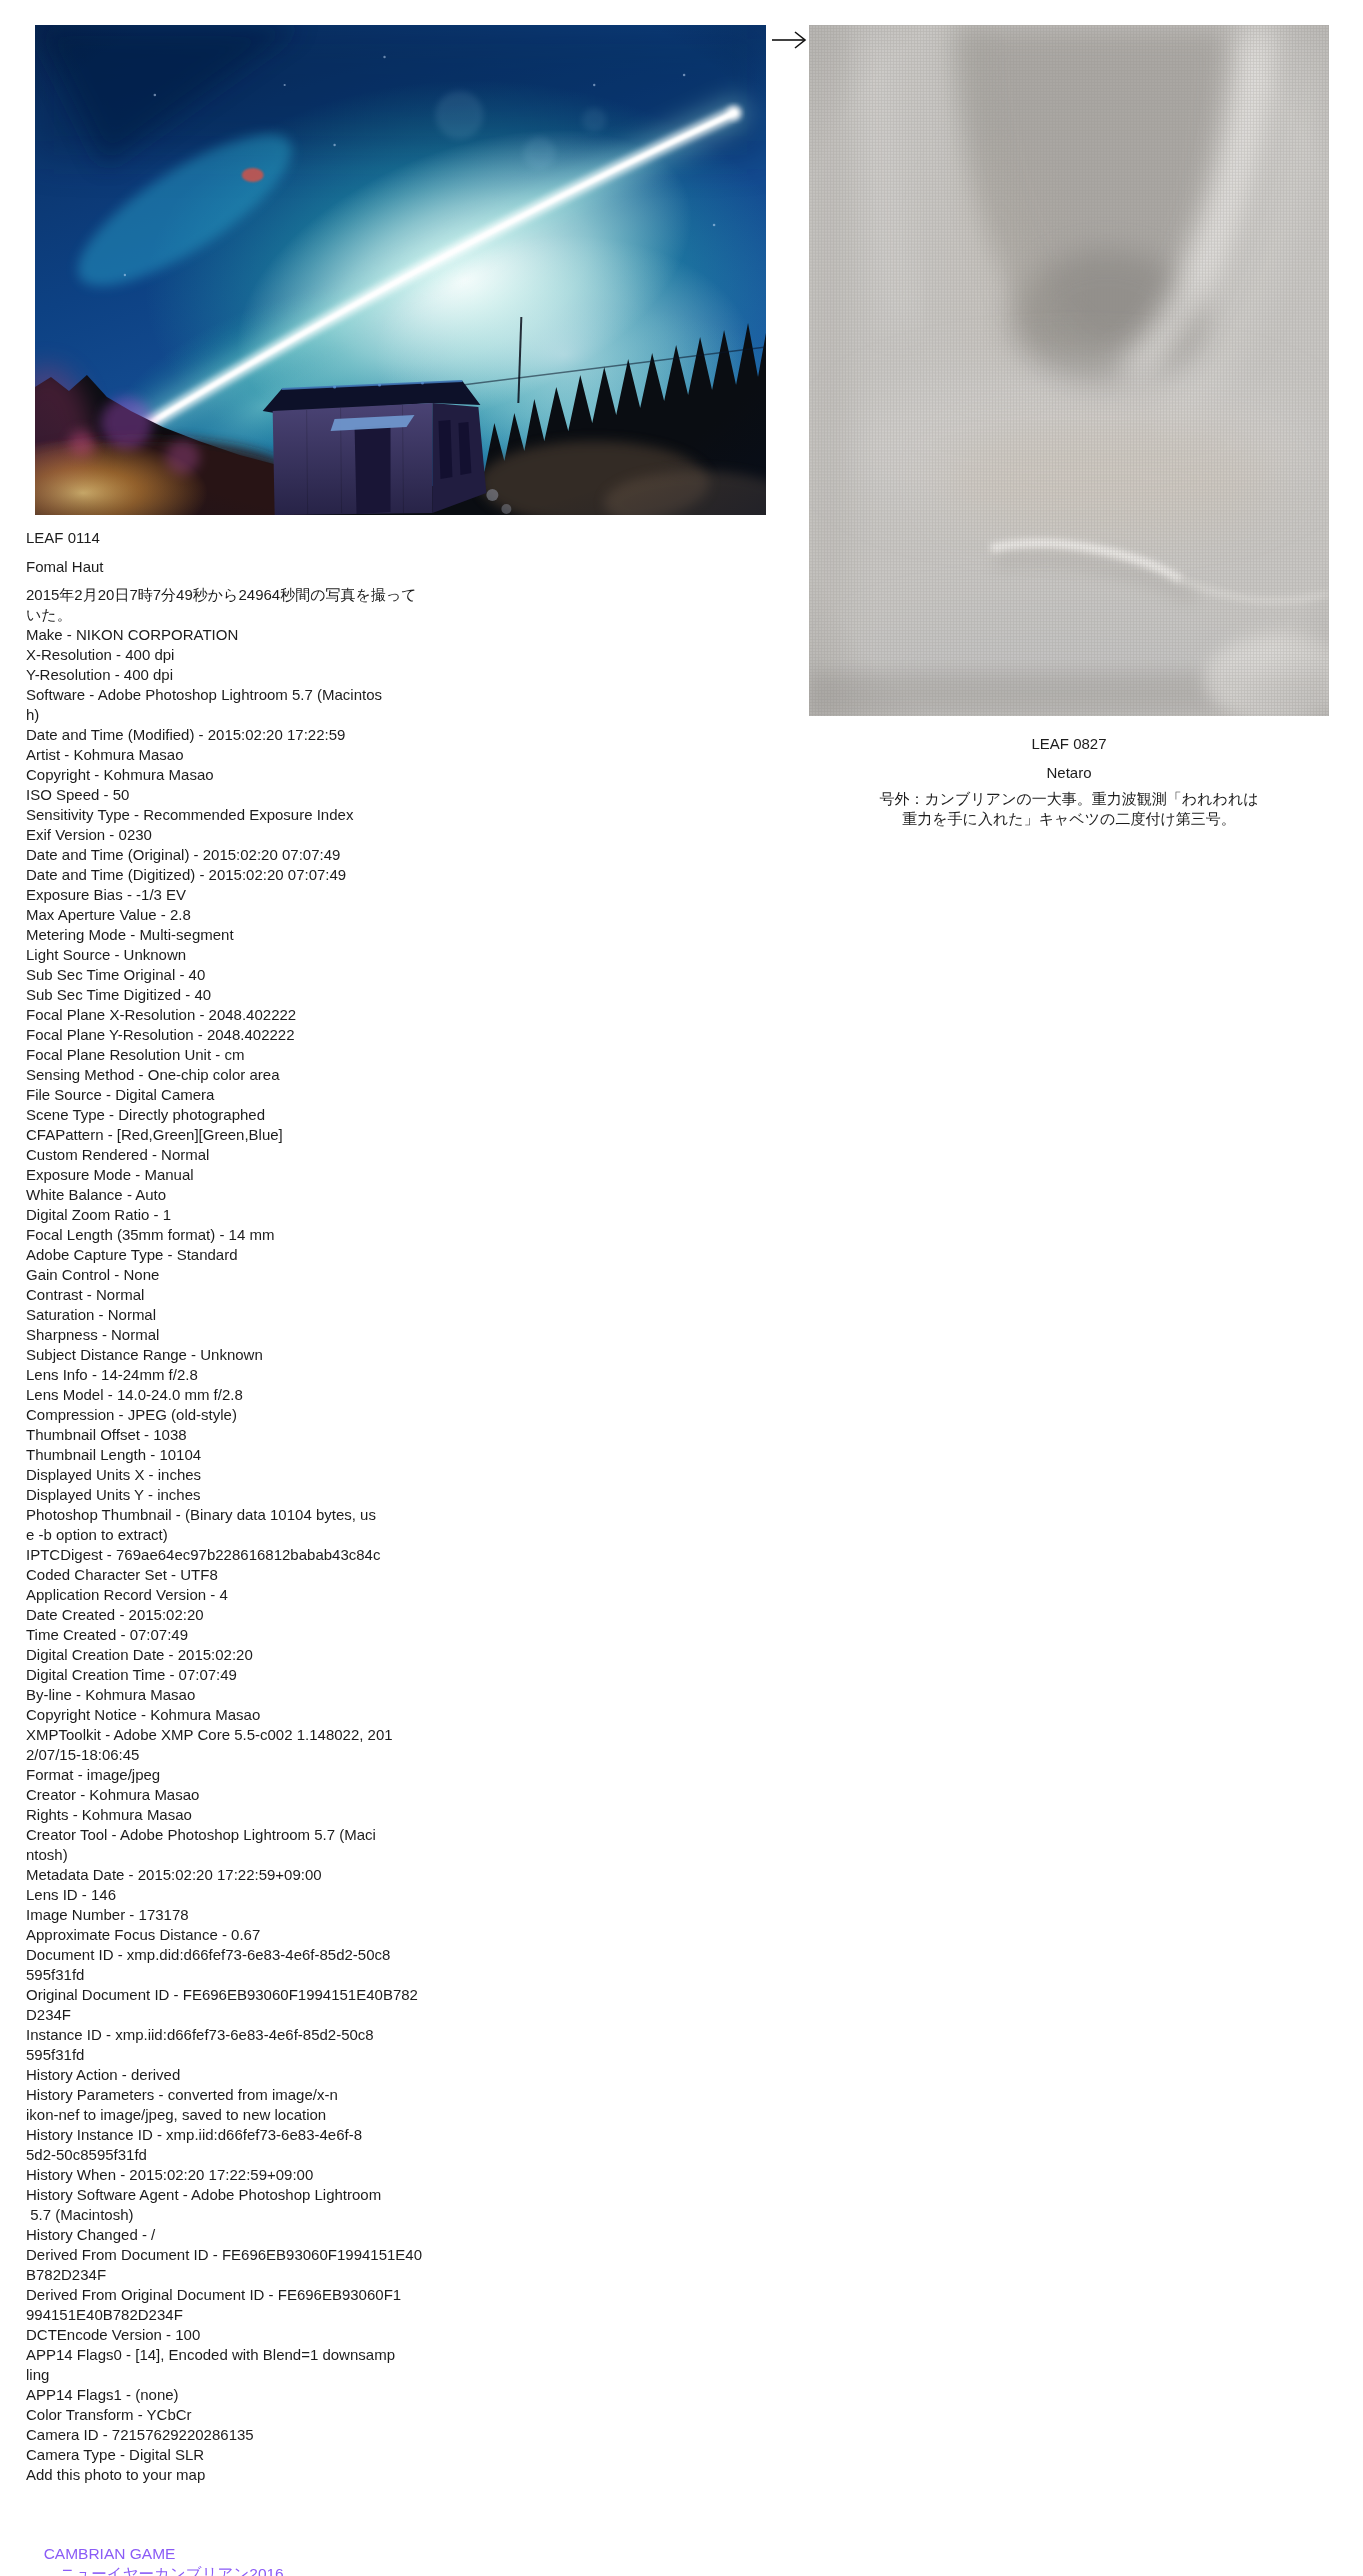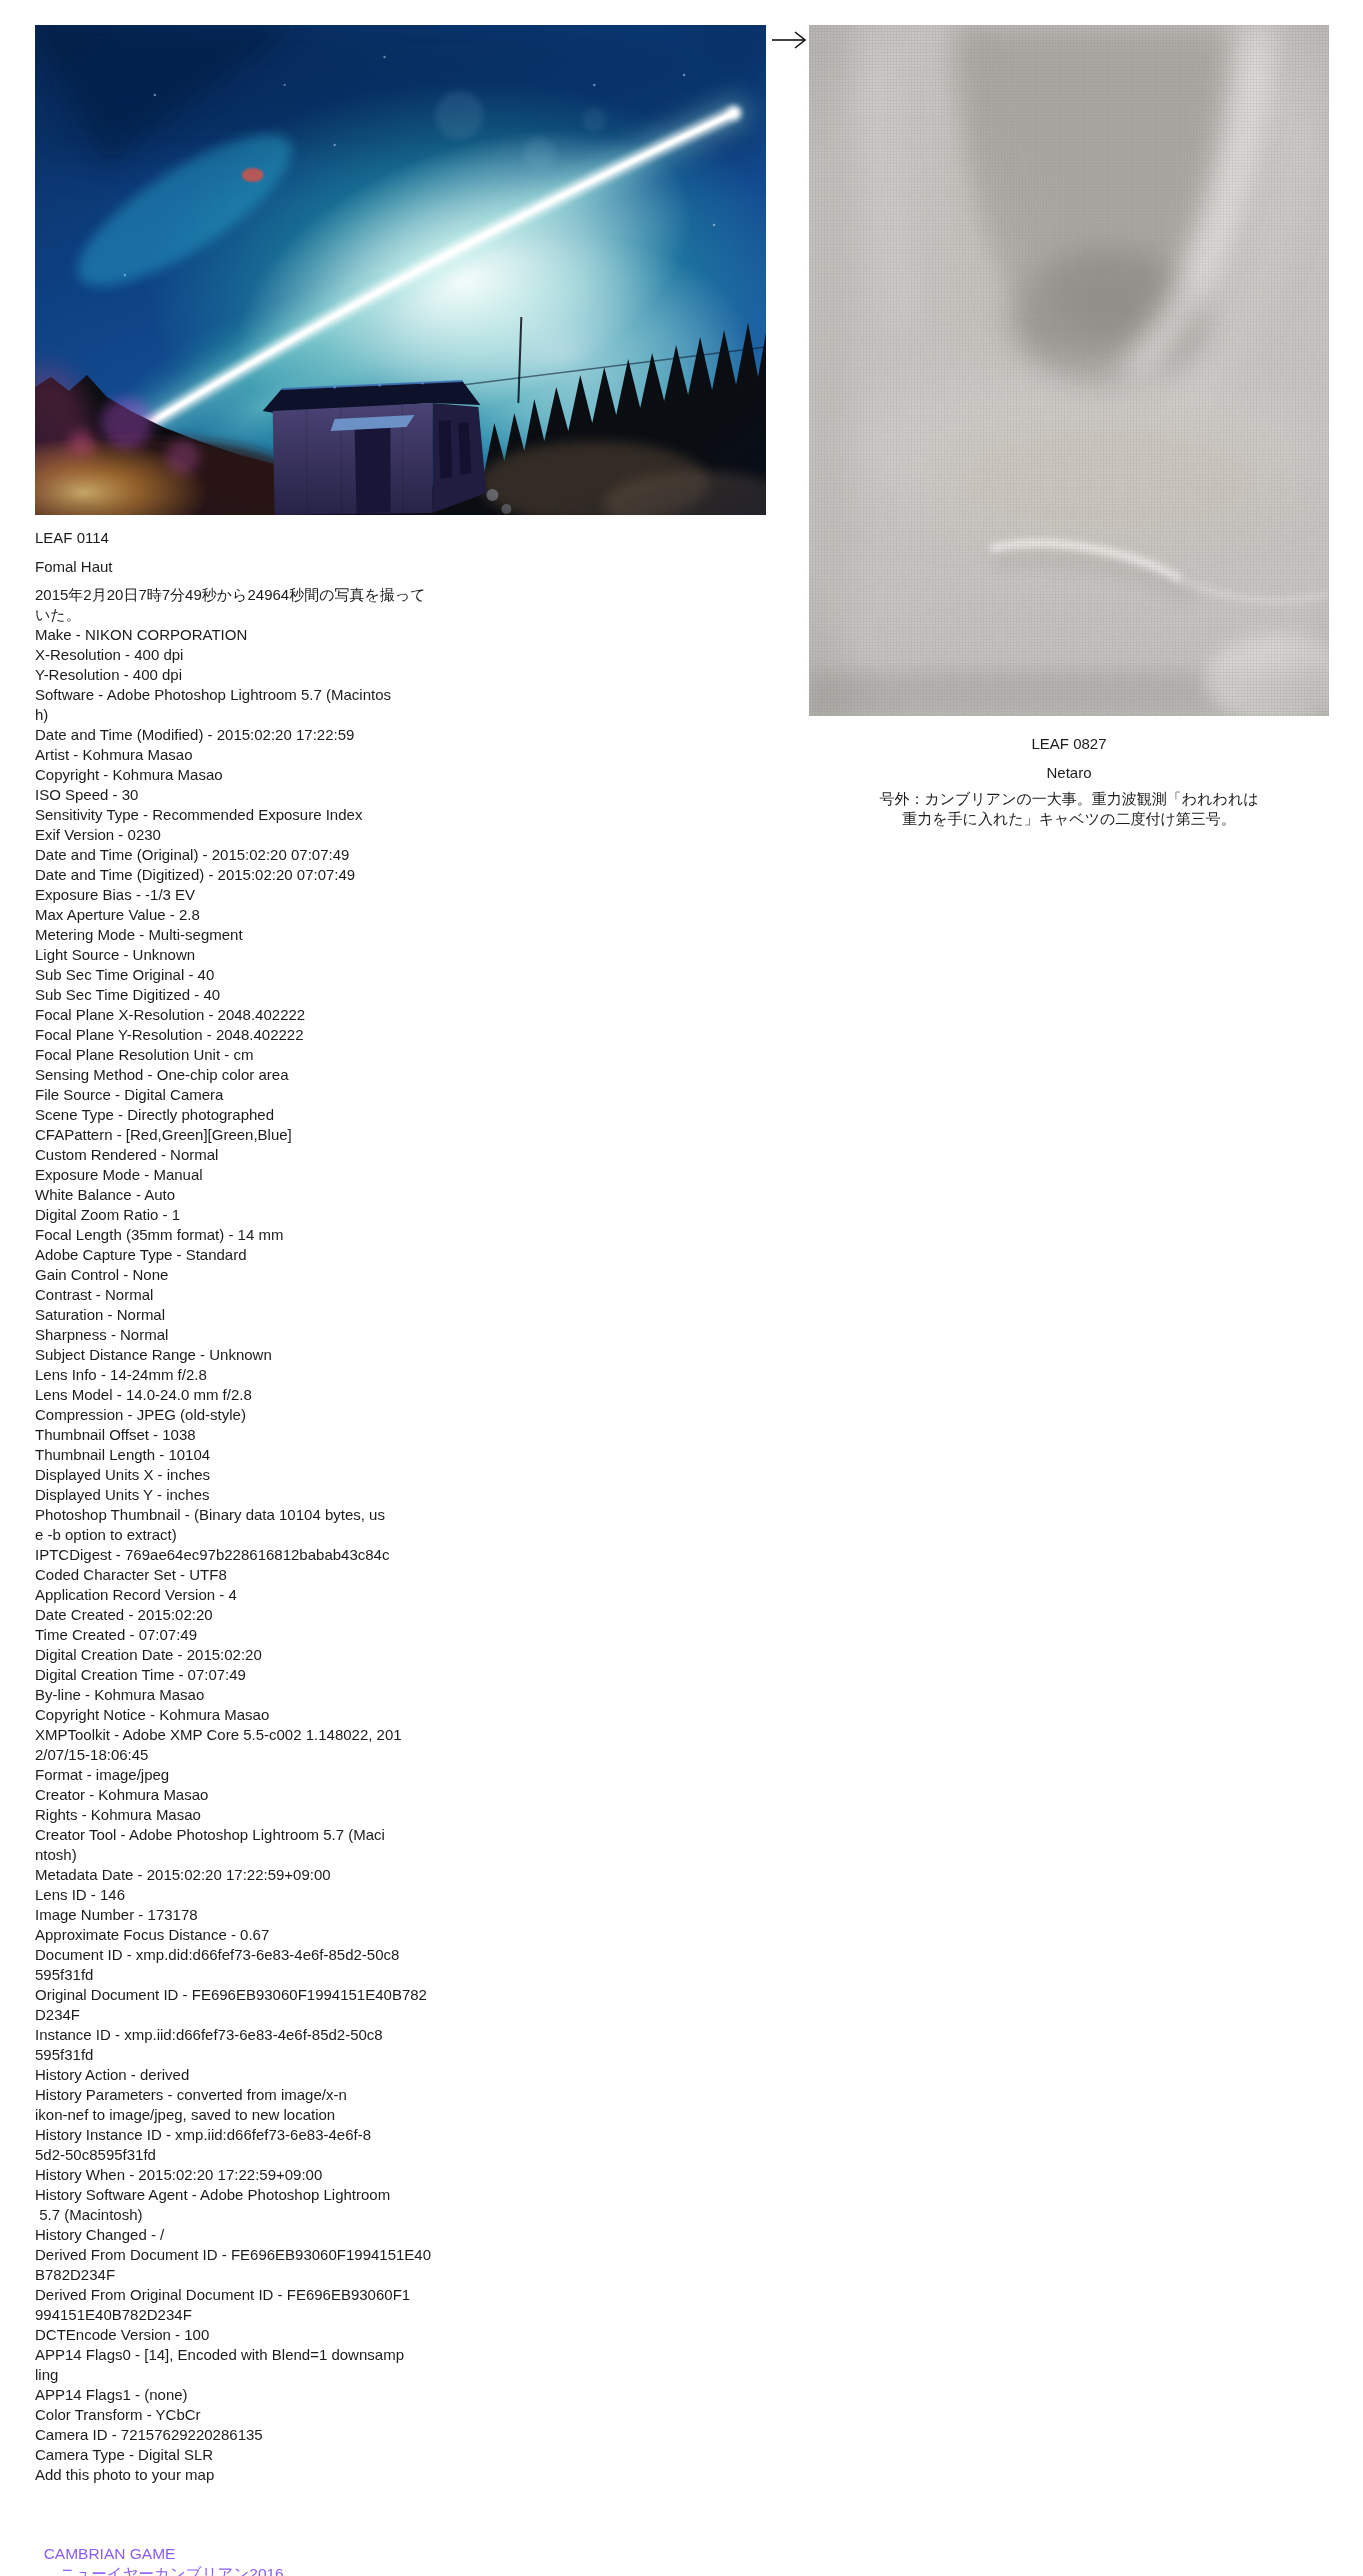--- a/index.html
+++ b/index.html
@@ -7,21 +7,21 @@
     width:1364px;height:2576px;position:relative;background:#ffffff;
     font-family:"Liberation Sans","DejaVu Sans",sans-serif;color:#1c1c1c;
     overflow:hidden;
   }
   .abs{position:absolute;}
   .photo{display:block;}
   .photo-left{left:35px;top:25px;width:731px;height:490px;}
   .flow-arrow{left:770px;top:29px;width:40px;height:22px;}
   .photo-right{left:809px;top:25px;width:520px;height:691px;}
 
-  .left-text{left:35px;top:528px;width:470px;font-size:15px;}
+  .left-text{left:26px;top:528px;width:470px;font-size:15px;}
   .right-text{left:809px;top:734px;width:520px;font-size:15px;text-align:center;}
 
   .title-line{height:20px;line-height:20px;white-space:pre;font-weight:bold;font-weight:normal;}
   .author-line{margin-top:9px;height:20px;line-height:20px;white-space:pre;}
   .desc{margin-top:8px;}
   .meta-line{height:20px;line-height:20px;white-space:pre;}
   .map-link{height:20px;line-height:20px;white-space:pre;cursor:pointer;}
   .caption{margin-top:6px;}
   .caption .meta-line{height:20px;line-height:20px;}
 
@@ -224,21 +224,21 @@
       <div class="meta-line">2015年2月20日7時7分49秒から24964秒間の写真を撮って</div>
       <div class="meta-line">いた。</div>
       <div class="meta-line">Make - NIKON CORPORATION</div>
       <div class="meta-line">X-Resolution - 400 dpi</div>
       <div class="meta-line">Y-Resolution - 400 dpi</div>
       <div class="meta-line">Software - Adobe Photoshop Lightroom 5.7 (Macintos</div>
       <div class="meta-line">h)</div>
       <div class="meta-line">Date and Time (Modified) - 2015:02:20 17:22:59</div>
       <div class="meta-line">Artist - Kohmura Masao</div>
       <div class="meta-line">Copyright - Kohmura Masao</div>
-      <div class="meta-line">ISO Speed - 30</div>
+      <div class="meta-line">ISO Speed - 50</div>
       <div class="meta-line">Sensitivity Type - Recommended Exposure Index</div>
       <div class="meta-line">Exif Version - 0230</div>
       <div class="meta-line">Date and Time (Original) - 2015:02:20 07:07:49</div>
       <div class="meta-line">Date and Time (Digitized) - 2015:02:20 07:07:49</div>
       <div class="meta-line">Exposure Bias - -1/3 EV</div>
       <div class="meta-line">Max Aperture Value - 2.8</div>
       <div class="meta-line">Metering Mode - Multi-segment</div>
       <div class="meta-line">Light Source - Unknown</div>
       <div class="meta-line">Sub Sec Time Original - 40</div>
       <div class="meta-line">Sub Sec Time Digitized - 40</div>

